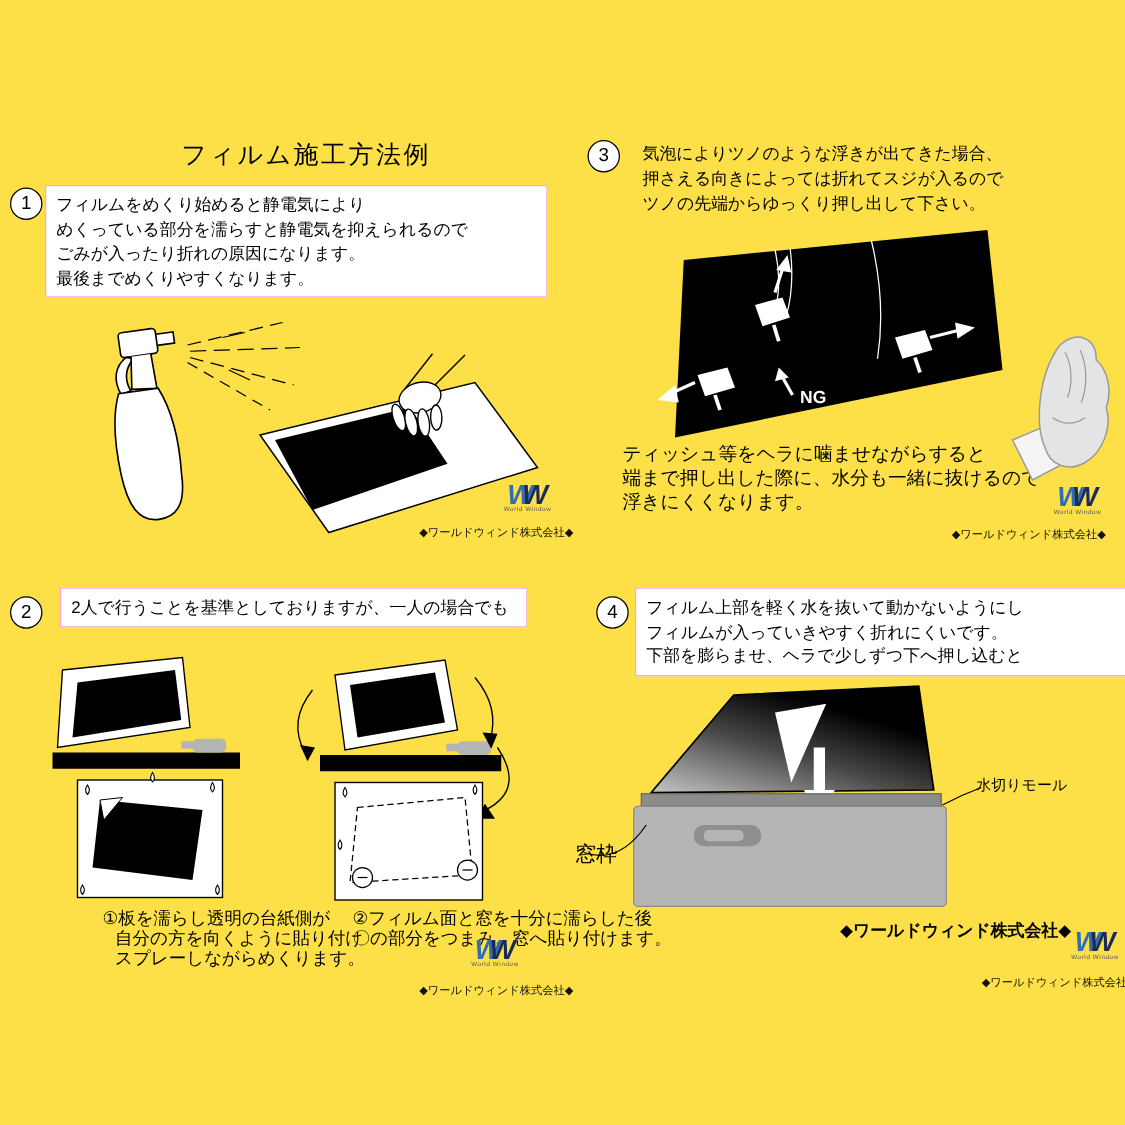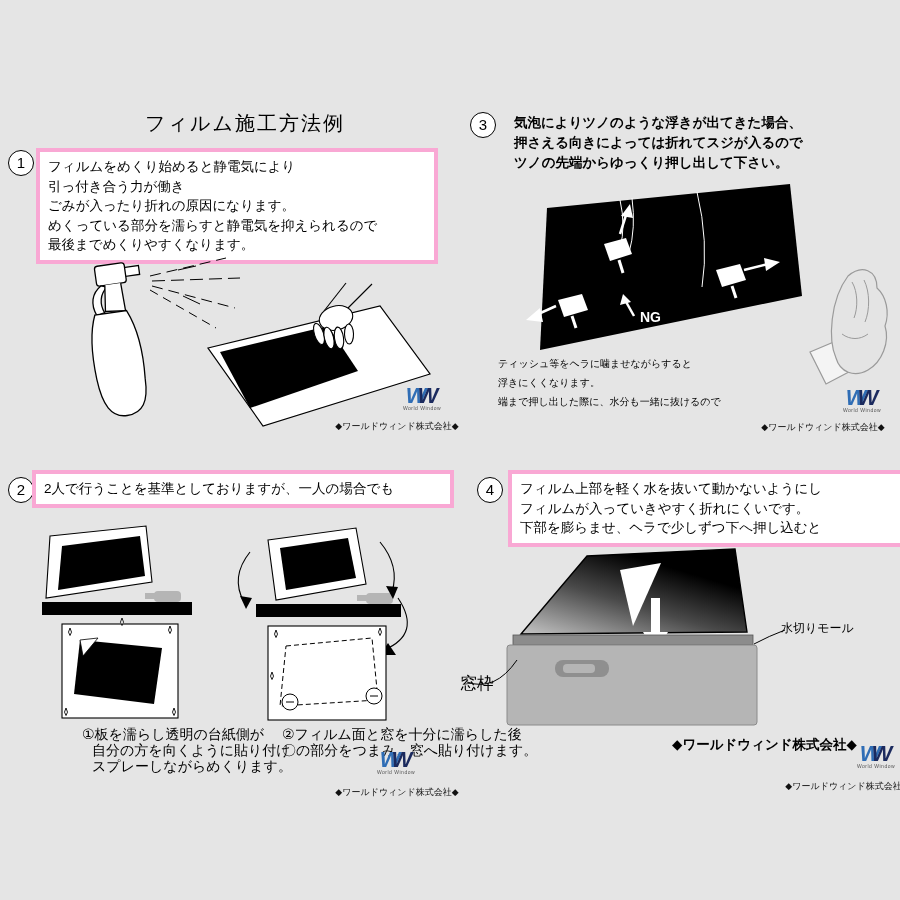--- a/index.html
+++ b/index.html
@@ -1,31 +1,31 @@
 <!DOCTYPE html>
 <html><head>
 <meta charset="utf-8">
 <style>
   * { margin:0; padding:0; box-sizing:border-box; }
   html,body { background:#fff; }
   #canvas {
-    position:relative; width:900px; height:900px; background:#e5e5e5;
+    position:relative; width:900px; height:900px; background:#fde047;
     font-family:"Liberation Sans","DejaVu Sans",sans-serif; color:#000; overflow:hidden;
   }
   .title { position:absolute; left:145px; top:110px; font-size:20px; letter-spacing:2px; }
   .circle-num {
     position:absolute; width:26px; height:26px; border:1.6px solid #000; border-radius:50%;
     text-align:center; line-height:23px; font-size:15px; background:#fff;
   }
   .textbox {
-    position:absolute; border:4px solid #f9a8d4; padding:5px 8px;
+    position:absolute; border:1px solid #f9a8d4; padding:5px 8px;
     font-size:13.5px; line-height:19.5px; background:#fff;
   }
-  .plain-lines { position:absolute; font-size:13.5px; line-height:20px;font-weight:bold; }
-  .note { position:absolute; font-size:10px; line-height:19px; }
+  .plain-lines { position:absolute; font-size:13.5px; line-height:20px; }
+  .note { position:absolute; font-size:15px; line-height:19px; }
   .caption { position:absolute; font-size:14px; line-height:16px;margin-left:44px; }
   .label-s { position:absolute; font-size:17px; }
   .label-xs { position:absolute; font-size:11px; }
   .credit { position:absolute; font-size:9px; width:150px; text-align:center; color:#111; }
   .credit-bold { position:absolute; font-size:13.5px; font-weight:bold; }
   .ww { position:absolute; text-align:center; width:52px; }
   .ww .mark { font-weight:bold; font-style:italic; font-size:22px; line-height:19px; }
   .ww .w1 { color:#2f6db5; }
   .ww .w2 { color:#1b2a5e; margin-left:-9px; }
   .ww .sub { font-size:5px; color:#555; letter-spacing:.5px; }
@@ -37,23 +37,22 @@
 
 <div id="canvas">
 
   <div class="title">フィルム施工方法例</div>
 
   <div class="circle-num" style="left:8px;top:150px">
     <span>1</span>
   </div>
   <div class="textbox" style="left:36px;top:148px;width:402px">
     <div>フィルムをめくり始めると静電気により</div>
-    <div>引っ付き合う力が働き</div>
+    <div>めくっている部分を濡らすと静電気を抑えられるので</div>
     <div>ごみが入ったり折れの原因になります。</div>
-    <div>めくっている部分を濡らすと静電気を抑えられるので</div>
     <div>最後までめくりやすくなります。</div>
   </div>
 
   <svg style="left:28px;top:256px" width="415" height="178" viewBox="0 0 415 178">
 
     <g stroke="#000" stroke-width="1" fill="none">
       <path d="M122,20 L198,2" stroke-dasharray="11 6"></path>
       <path d="M124,25 L212,22" stroke-dasharray="13 6"></path>
       <path d="M124,30 L207,52" stroke-dasharray="11 6"></path>
       <path d="M122,34 L188,72" stroke-dasharray="9 6"></path>
@@ -130,22 +129,22 @@
 
     <g>
       <line x1="142" y1="138" x2="133" y2="122" stroke="#fff" stroke-width="2.5"></line>
       <polygon points="128,127 131,116 139,124" fill="#fff"></polygon>
       <text x="148" y="144" fill="#fff" font-size="14" font-weight="bold">NG</text>
     </g>
   </svg>
 
   <div class="note" style="left:498px;top:354px">
     <div>ティッシュ等をヘラに噛ませながらすると</div>
+    <div>端まで押し出した際に、水分も一緒に抜けるので</div>
     <div>浮きにくくなります。</div>
-    <div>端まで押し出した際に、水分も一緒に抜けるので</div>
   </div>
 
   <svg style="left:802px;top:264px" width="95" height="132" viewBox="0 0 95 132">
     <polygon points="8,88 46,72 62,100 24,120" fill="#f4f4f4" stroke="#9a9a9a" stroke-width="1.2"></polygon>
     <path d="M46,12 C60,0 75,6 75,24 C84,32 88,48 83,62 C88,78 80,98 66,106 C52,114 38,108 34,94 C26,76 28,36 46,12 Z" fill="#e4e4e4" stroke="#9a9a9a" stroke-width="1.2"></path>
     <g stroke="#9a9a9a" stroke-width="1" fill="none">
       <path d="M50,18 C56,28 56,44 52,54"></path>
       <path d="M62,16 C68,28 68,46 63,58"></path>
       <path d="M40,70 C48,76 58,76 66,70"></path>
     </g>
@@ -153,21 +152,21 @@
 
   <div class="ww" style="left:836px;top:388px">
     <div class="mark"><span class="w1">W</span><span class="w2">W</span></div>
     <div class="sub">World Window</div>
   </div>
   <div class="credit" style="left:748px;top:421px">◆ワールドウィンド株式会社◆</div>
 
   <div class="circle-num" style="left:8px;top:477px">
     <span>2</span>
   </div>
-  <div class="textbox" style="left:32px;top:470px;width:422px">
+  <div class="textbox" style="left:48px;top:470px;width:374px">
     <div>2人で行うことを基準としておりますが、一人の場合でも</div>
   </div>
 
   <svg style="left:36px;top:522px" width="185" height="200" viewBox="0 0 185 200">
     <polygon points="14,14 110,4 116,60 10,76" fill="#fff" stroke="#000" stroke-width="1.1"></polygon>
     <polygon points="26,24 104,14 109,54 22,68" fill="#000"></polygon>
     <rect x="6" y="80" width="150" height="13" fill="#000"></rect>
     <g>
       <rect x="118" y="69" width="27" height="11" rx="4" fill="#b5b5b5"></rect>
       <rect x="109" y="71" width="10" height="6" fill="#b5b5b5"></rect>

